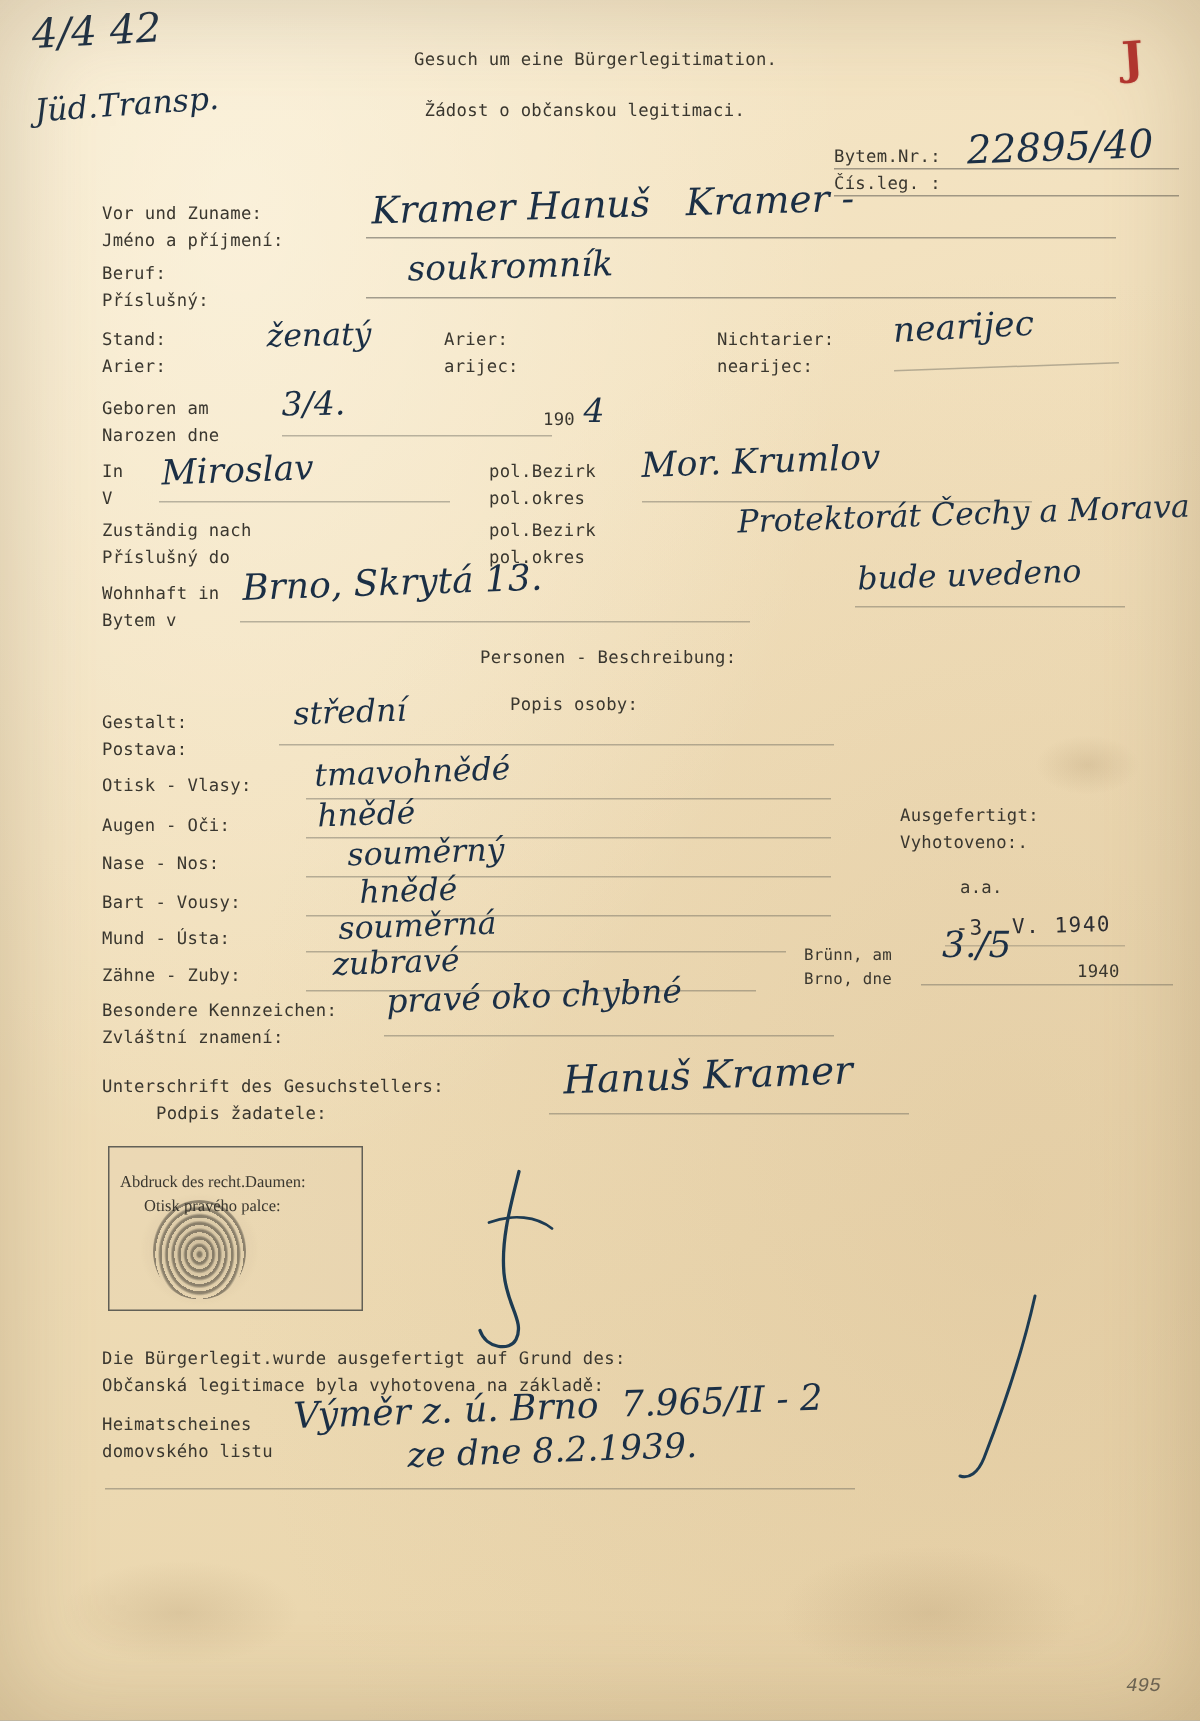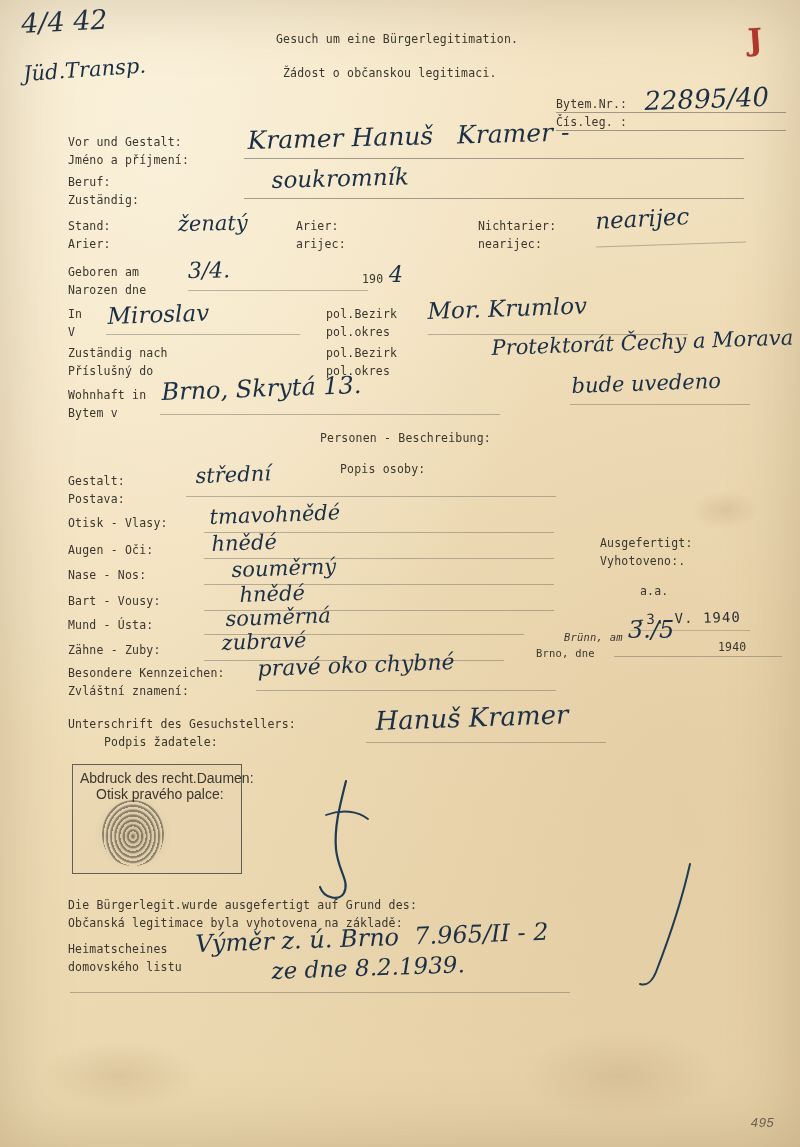--- a/index.html
+++ b/index.html
@@ -80,24 +80,25 @@
     left: 72px;
     top: 764px;
     width: 168px;
     height: 108px;
     border: 1px solid #5b5a52;
     opacity: 0.95;
     background: rgba(223,205,172,0.25);
   }
   .thumblabel {
     position: absolute;
-    font-family: Liberation Sans, sans-serif;
-    font-size: 14px;
+    font-family: Liberation Serif, serif;
+    font-size: 11px;
     color: #3a372f;
     white-space: pre;
+    margin-top: 12px;
   }
   .fingerprint {
     position: absolute;
     left: 102px;
     top: 800px;
     width: 62px;
     height: 66px;
     border-radius: 50% 50% 48% 48%;
     background:
       repeating-radial-gradient(ellipse at 50% 55%,
@@ -145,27 +146,27 @@
 
   <div class="pt" style="left:276px; top:32px;">Gesuch um eine Bürgerlegitimation.</div>
   <div class="pt" style="left:283px; top:66px;">Žádost o občanskou legitimaci.</div>
 
   <div class="pt" style="left:556px; top:97px;">Bytem.Nr.:</div>
   <div class="pt" style="left:556px; top:115px;">Čís.leg. :</div>
   <div class="line" style="left:556px; top:112px; width:230px;"></div>
   <div class="line" style="left:556px; top:130px; width:230px;"></div>
   <div class="hw ink-dark" style="left:645px; top:86px; font-size:26px; transform:rotate(-2deg);">22895/40</div>
 
-  <div class="pt" style="left:68px; top:135px;">Vor und Gestalt:</div>
+  <div class="pt" style="left:68px; top:135px;">Vor und Zuname:</div>
   <div class="pt" style="left:68px; top:153px;">Jméno a příjmení:</div>
   <div class="line" style="left:244px; top:158px; width:500px;"></div>
   <div class="hw ink-dark" style="left:248px; top:126px; font-size:25px; transform:rotate(-1.5deg);">Kramer Hanuš   Kramer -</div>
 
   <div class="pt" style="left:68px; top:175px;">Beruf:</div>
-  <div class="pt" style="left:68px; top:193px;">Zuständig:</div>
+  <div class="pt" style="left:68px; top:193px;">Příslušný:</div>
   <div class="line" style="left:244px; top:198px; width:500px;"></div>
   <div class="hw ink-dark" style="left:272px; top:167px; font-size:23px; transform:rotate(-1.5deg);">soukromník</div>
 
   <div class="pt" style="left:68px; top:219px;">Stand:</div>
   <div class="pt" style="left:68px; top:237px;">Arier:</div>
   <div class="hw ink-dark" style="left:178px; top:212px; font-size:21px; transform:rotate(-1deg);">ženatý</div>
 
   <div class="pt" style="left:296px; top:219px;">Arier:</div>
   <div class="pt" style="left:296px; top:237px;">arijec:</div>
 
@@ -240,21 +241,21 @@
   <div class="pt" style="left:68px; top:684px;">Zvláštní znamení:</div>
   <div class="hw ink-dark" style="left:258px; top:656px; font-size:22px; transform:rotate(-2deg);">pravé oko chybné</div>
   <div class="line thin" style="left:256px; top:690px; width:300px;"></div>
 
   <div class="pt" style="left:600px; top:536px;">Ausgefertigt:</div>
   <div class="pt" style="left:600px; top:554px;">Vyhotoveno:.</div>
   <div class="pt" style="left:640px; top:584px;">a.a.</div>
   <div class="stamp" style="left:637px; top:610px;">-3. V. 1940</div>
   <div class="line thin" style="left:630px; top:630px; width:120px; opacity:0.3;"></div>
 
-  <div class="pt sm" style="left:564px; top:631px;font-style:italic;">Brünn, am</div>
+  <div class="pt sm" style="left:536px; top:631px;">Brünn, am</div>
   <div class="pt sm" style="left:536px; top:647px;">Brno, dne</div>
   <div class="hw ink-dark" style="left:628px; top:616px; font-size:24px;">3./5</div>
   <div class="pt" style="left:718px; top:640px;">1940</div>
   <div class="line thin" style="left:614px; top:656px; width:168px;"></div>
 
   <div class="pt" style="left:68px; top:717px;">Unterschrift des Gesuchstellers:</div>
   <div class="pt" style="left:104px; top:735px;">Podpis žadatele:</div>
   <div class="hw ink-dark" style="left:376px; top:706px; font-size:26px; transform:rotate(-2deg);">Hanuš Kramer</div>
   <div class="line thin" style="left:366px; top:742px; width:240px;"></div>
 

